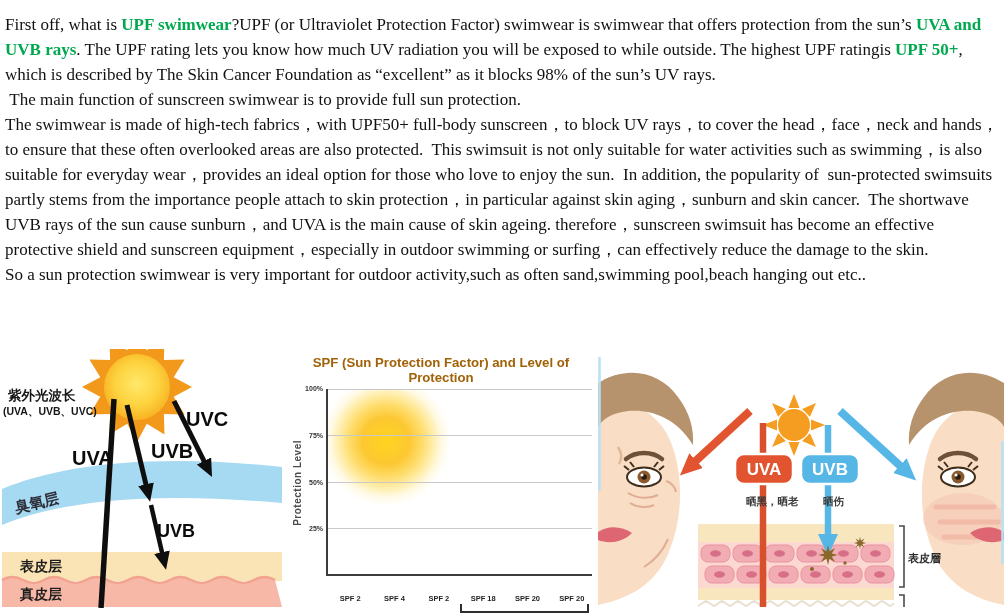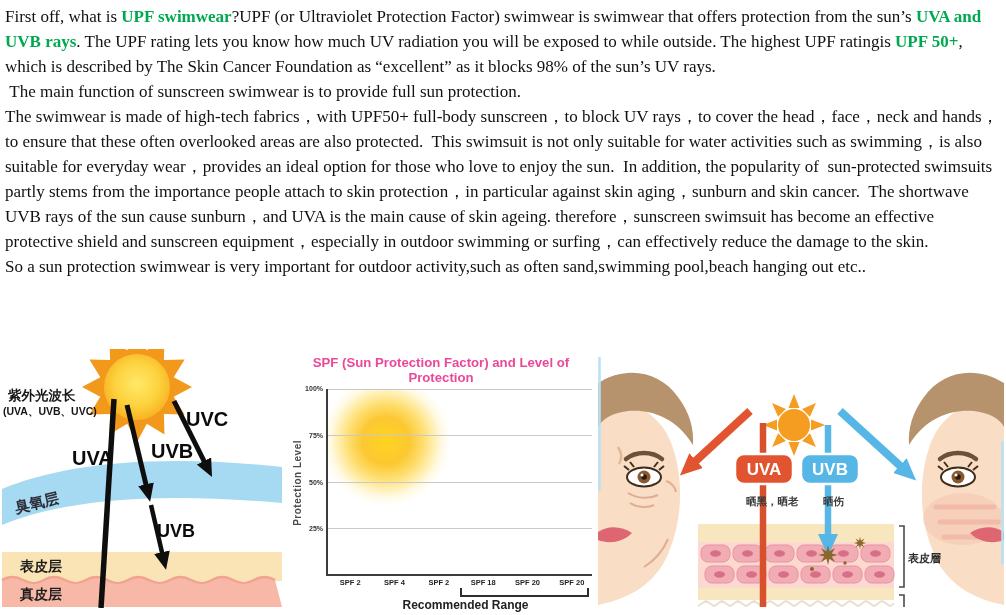--- a/index.html
+++ b/index.html
@@ -1,18 +1,18 @@
 <!DOCTYPE html>
 <html><head>
 <meta charset="utf-8">
 <style>
   html,body{margin:0;padding:0;}
   body{position:relative;width:1006px;height:615px;background:#fff;overflow:hidden;
        font-family:"Liberation Serif","DejaVu Serif",serif;color:#111;}
-  .article{position:absolute;top:0;left:0;width:1000px;padding:4px 1px 0 5px;
+  .article{position:absolute;top:8px;left:0;width:1000px;padding:4px 1px 0 5px;
            font-size:17px;line-height:25px;}
   .para{margin:0;white-space:pre-wrap;}
   .para2{}
   .hl{color:#00a84f;font-weight:bold;}
   .figures{position:absolute;left:0;top:349px;display:flex;}
   .fig-left{width:284px;height:259px;text-align:center;}
   .fig-mid{width:314px;height:259px;font-family:"Liberation Sans","DejaVu Sans",sans-serif;}
   .fig-right{width:406px;height:259px;}
   svg{display:block;font-family:"Liberation Sans","DejaVu Sans",sans-serif;}
   
@@ -23,21 +23,21 @@
   .sunmark{position:absolute;left:-6px;top:-12px;width:128px;height:128px;z-index:1;
      background:radial-gradient(circle,#ffd41f 0%,#fcc832 26%,#fedc6a 40%,
      rgba(255,233,150,.8) 52%,rgba(255,244,200,.45) 62%,rgba(255,255,255,0) 72%);}
   .gridline{position:absolute;left:0;right:0;height:1px;background:#c9c9c9;z-index:2;}
   .bars{position:absolute;left:0;top:0;right:0;bottom:0;display:flex;align-items:flex-end;z-index:3;padding:0 2px;}
   .slot{flex:1;display:flex;justify-content:center;}
   .bar{width:21px;position:relative;}
   .ytick{position:absolute;left:-30px;width:27px;text-align:right;font-size:7px;font-weight:bold;color:#333;transform:translateY(-55%);}
   .ylabel{position:absolute;left:-34px;top:0;height:100%;display:flex;align-items:center;}
   .ylabel span{writing-mode:vertical-rl;transform:rotate(180deg);font-size:10px;font-weight:bold;color:#4c4c4c;letter-spacing:.5px;}
-  .xlabels{margin-left:42px;width:266px;display:flex;padding:0 2px;margin-top:2px;}
+  .xlabels{margin-left:42px;width:266px;display:flex;padding:0 2px;margin-top:18px;}
   .xlab{flex:1;text-align:center;font-size:7.5px;font-weight:bold;color:#222;}
   .bracket-row{margin-left:42px;width:266px;position:relative;height:10px;}
   .bracket{position:absolute;left:calc(50% + 1px);right:3px;top:1px;height:7px;
            border:2px solid #2e2e2e;border-top:none;}
   .annotation{margin-left:115px;width:133px;text-align:center;font-size:12px;font-weight:bold;color:#222;margin-top:1px;}
 </style>
 </head>
 <body>
 
 <div class="article">
@@ -87,21 +87,21 @@
       <text x="151" y="109" font-size="20" font-weight="bold" fill="#0b0b0b">UVB</text>
       <text x="186" y="77" font-size="20" font-weight="bold" fill="#0b0b0b">UVC</text>
       <text x="157" y="188" font-size="18" font-weight="bold" fill="#0b0b0b">UVB</text>
       <text x="14" y="158" font-size="15" font-weight="bold" fill="#2e2e38" transform="rotate(-13 40 152)">臭氧层</text>
       <text x="20" y="222" font-size="14" font-weight="bold" fill="#1c1c1c">表皮层</text>
       <text x="20" y="250" font-size="14" font-weight="bold" fill="#1c1c1c">真皮层</text>
     </svg>
   </div>
 
   <div class="fig-mid">
-    <div class="chart-title" style="color: #ec4899;">SPF (Sun Protection Factor) and Level of Protection</div>
+    <div class="chart-title" style="color: #a16207;">SPF (Sun Protection Factor) and Level of Protection</div>
     <div class="chart-wrap">
       <div class="ylabel">
           <span>Protection Level</span>
         </div>
       <div class="plot">
         <div class="sunmark"></div>
       <div class="gridline" style="top: 0%;"></div>
           <div class="gridline" style="top: 25%;"></div>
           <div class="gridline" style="top: 50%;"></div>
           <div class="gridline" style="top: 75%;"></div>

